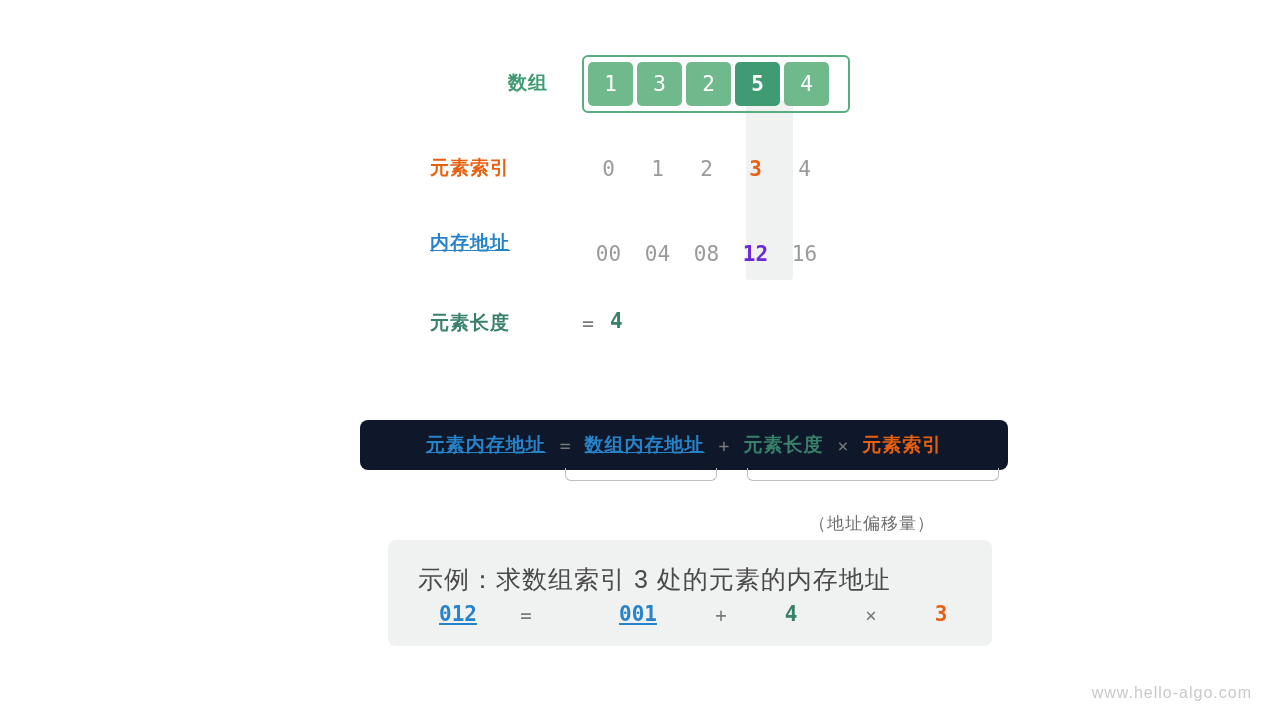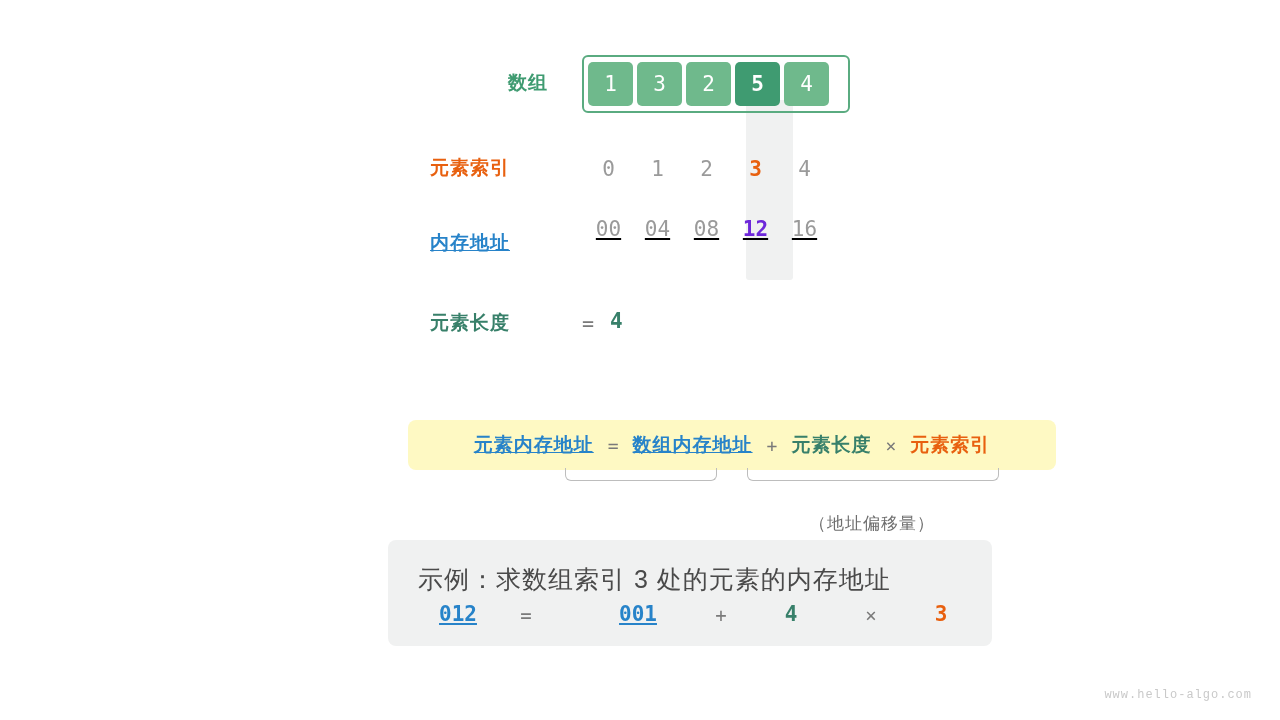--- a/index.html
+++ b/index.html
@@ -108,21 +108,21 @@
     width: 45px;
     text-align: center;
     font-size: 21px;
     font-family: "DejaVu Sans Mono", monospace;
     color: #9a9a9a;
   }
   .num-row .num.hl-orange { color: #e8600f; font-weight: bold; }
   .num-row .num.hl-blue   { color: #6d28d9; font-weight: bold; }
 
   .idx-row  { top: 154px; }
-  .addr-row { top: 214px; text-decoration: underline; }
+  .addr-row { top: 239px; }
 
   
   .len-eq {
     position: absolute;
     left: 582px;
     top: 311px;
     font-size: 20px;
     color: #7a7a7a;
     font-family: "DejaVu Sans Mono", monospace;
   }
@@ -136,27 +136,26 @@
     font-family: "DejaVu Sans Mono", monospace;
   }
 
   
   .formula {
     position: absolute;
     left: 360px;
     top: 420px;
     width: 648px;
     height: 50px;
-    background: #fef9c3;
+    background: #0f172a;
     border-radius: 8px;
     display: flex;
     align-items: center;
     justify-content: center;
     gap: 14px;
-    margin-left: 48px;
   }
   .formula .term {
     font-size: 19px;
     font-weight: bold;
     letter-spacing: 1px;
   }
   .formula .op {
     font-size: 18px;
     color: #7a7a7a;
     font-family: "DejaVu Sans Mono", monospace;
@@ -231,22 +230,22 @@
     font-size: 19px;
     color: #7a7a7a;
     text-align: center;
   }
 
   
   .watermark {
     position: absolute;
     right: 28px;
     bottom: 18px;
-    font-family: Liberation Mono, monospace;
-    font-size: 12px;
+    font-family: Liberation Sans, sans-serif;
+    font-size: 16px;
     color: #c9c9c9;
     letter-spacing: 1px;
     text-align: right;
   }
 </style>
 </head>
 <body>
 
 <div class="canvas">
 

